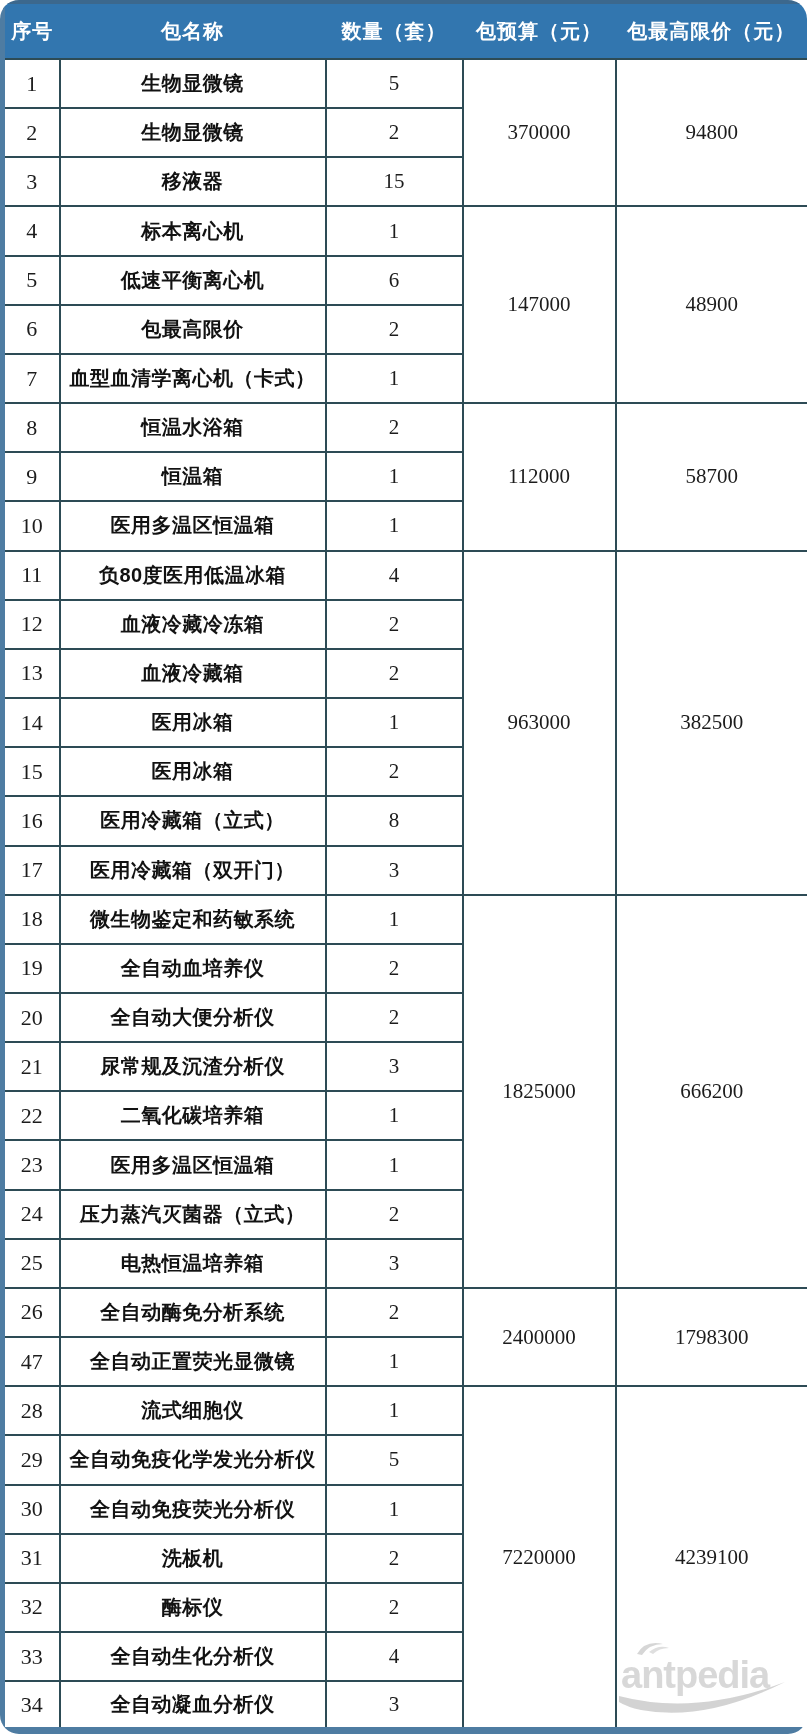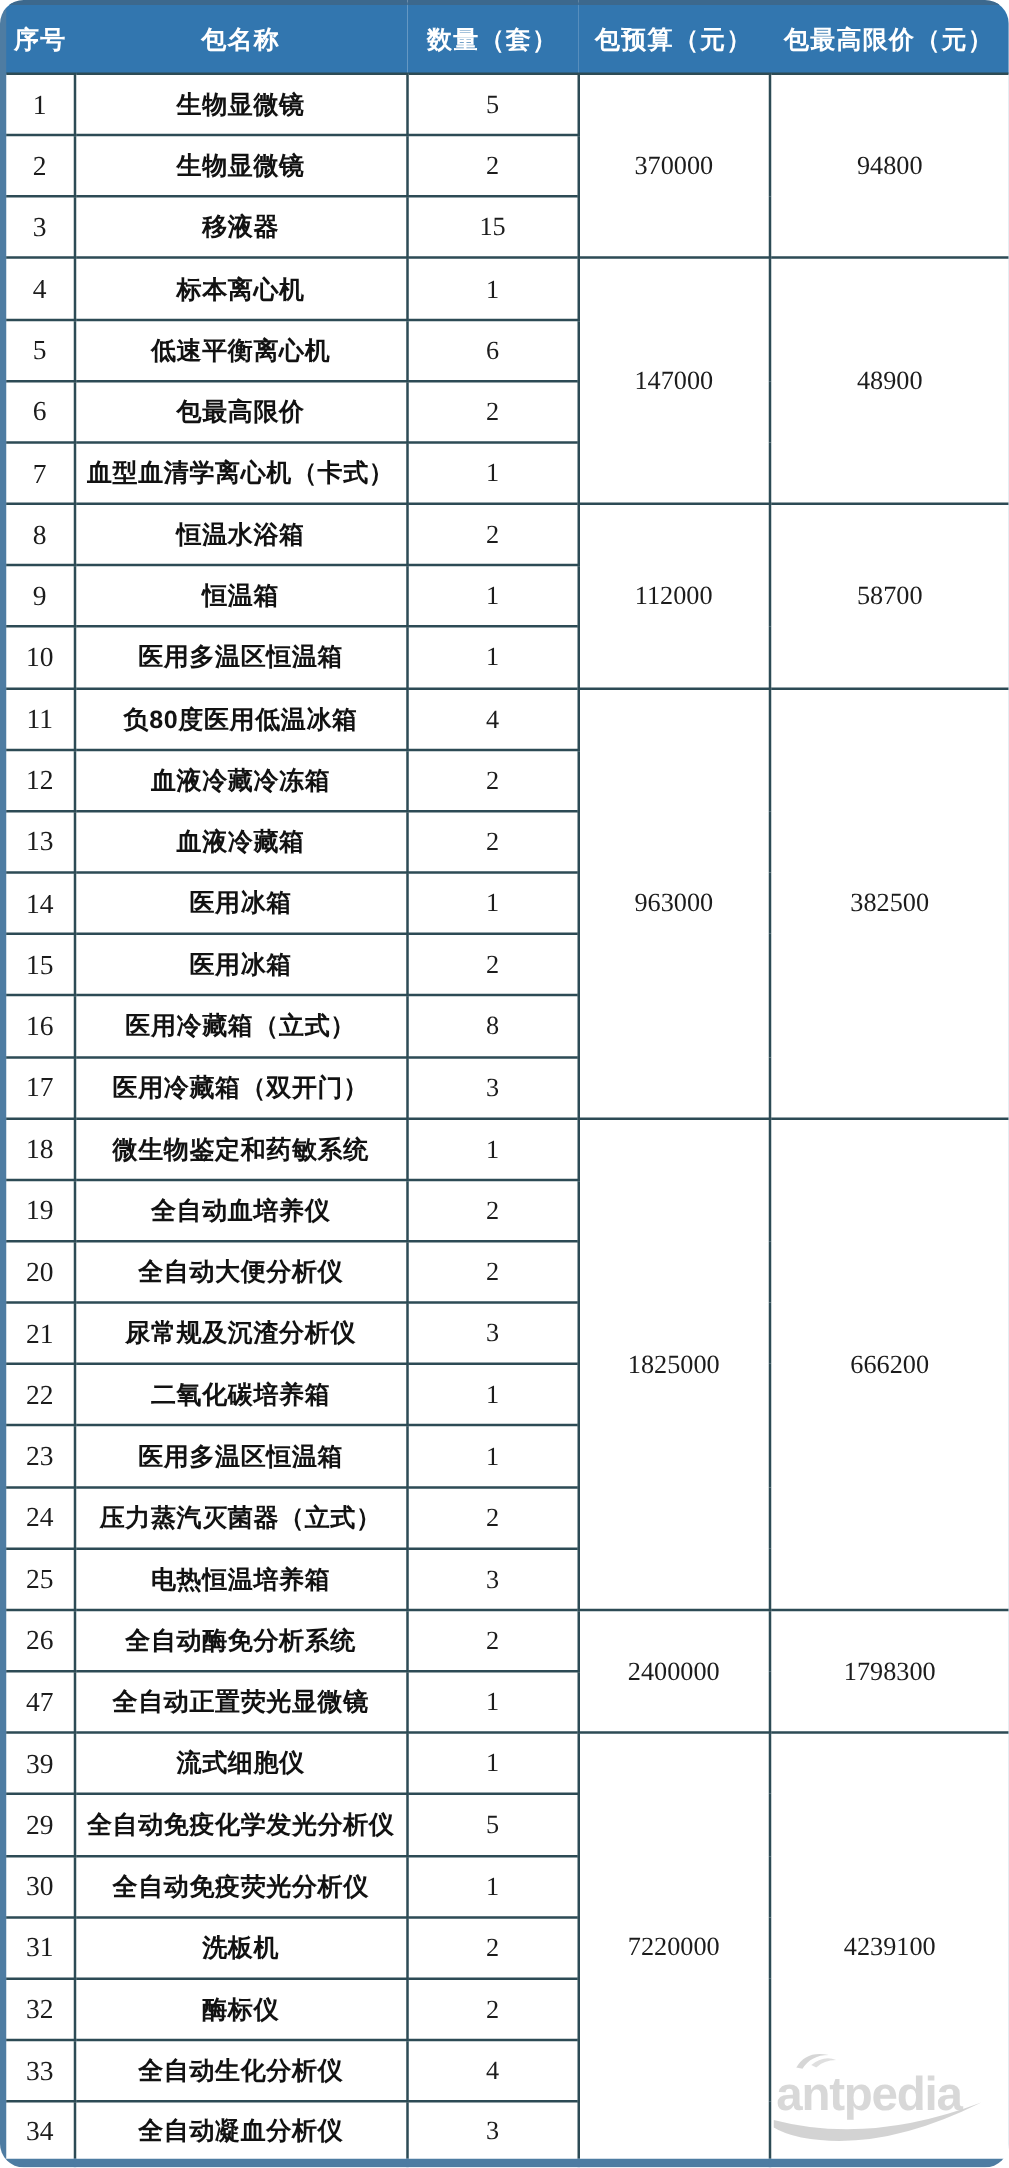--- a/index.html
+++ b/index.html
@@ -232,21 +232,21 @@
         <td class="qty">2</td>
         <td class="money" rowspan="2">2400000</td>
         <td class="money" rowspan="2">1798300</td>
       </tr>
       <tr>
         <td class="no">47</td>
         <td class="name">全自动正置荧光显微镜</td>
         <td class="qty">1</td>
       </tr>
       <tr>
-        <td class="no">39</td>
+        <td class="no">28</td>
         <td class="name">流式细胞仪</td>
         <td class="qty">1</td>
         <td class="money" rowspan="7">7220000</td>
         <td class="money" rowspan="7">4239100</td>
       </tr>
       <tr>
         <td class="no">29</td>
         <td class="name">全自动免疫化学发光分析仪</td>
         <td class="qty">5</td>
       </tr>

